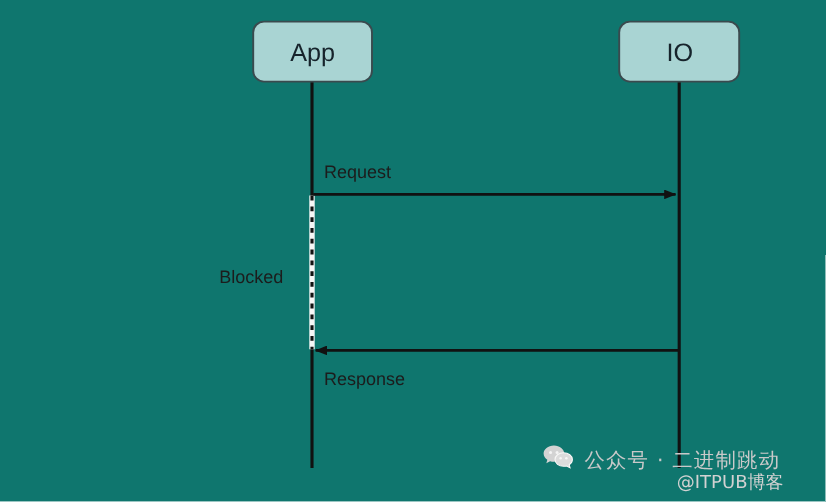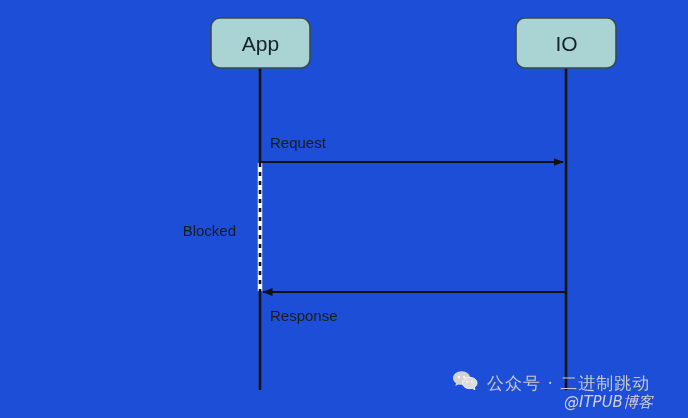--- a/index.html
+++ b/index.html
@@ -4,21 +4,21 @@
 <style>
   html, body {
     margin: 0;
     padding: 0;
     background: #ffffff;
   }
   #canvas {
     position: relative;
     width: 688px;
     height: 418px;
-    background: #1d4ed8;
+    background: #0f766e;
     overflow: hidden;
     font-family: "Liberation Sans", sans-serif;
   }
   #diagram-svg {
     position: absolute;
     left: 0;
     top: 0;
     width: 688px;
     height: 418px;
   }
@@ -58,21 +58,20 @@
   #watermark-sub {
     position: absolute;
     left: 564px;
     top: 393px;
     font-family: "DejaVu Sans", sans-serif;
     font-size: 15px;
     color: #d2d2d2;
     white-space: nowrap;
     pointer-events: none;
     user-select: none;
-    font-style: italic;
   }
 </style>
 </head>
 <body>
 
 <div id="canvas">
 
   <svg id="diagram-svg" viewBox="0 0 688 418">
     <defs>
       <marker id="arrow-right" markerWidth="10" markerHeight="8" refX="9.5" refY="4" orient="auto" markerUnits="userSpaceOnUse">

